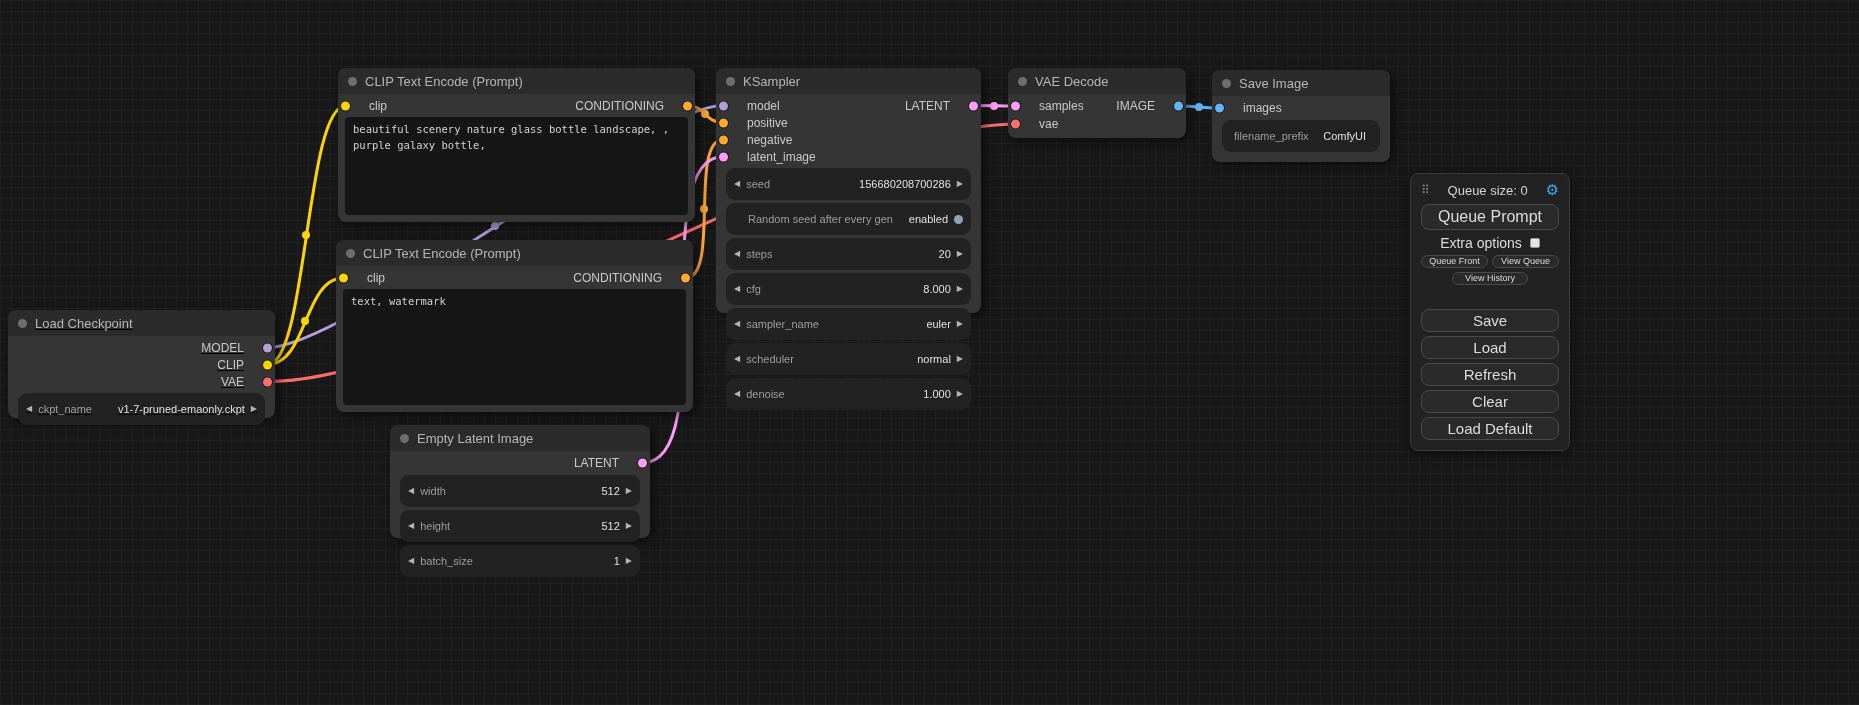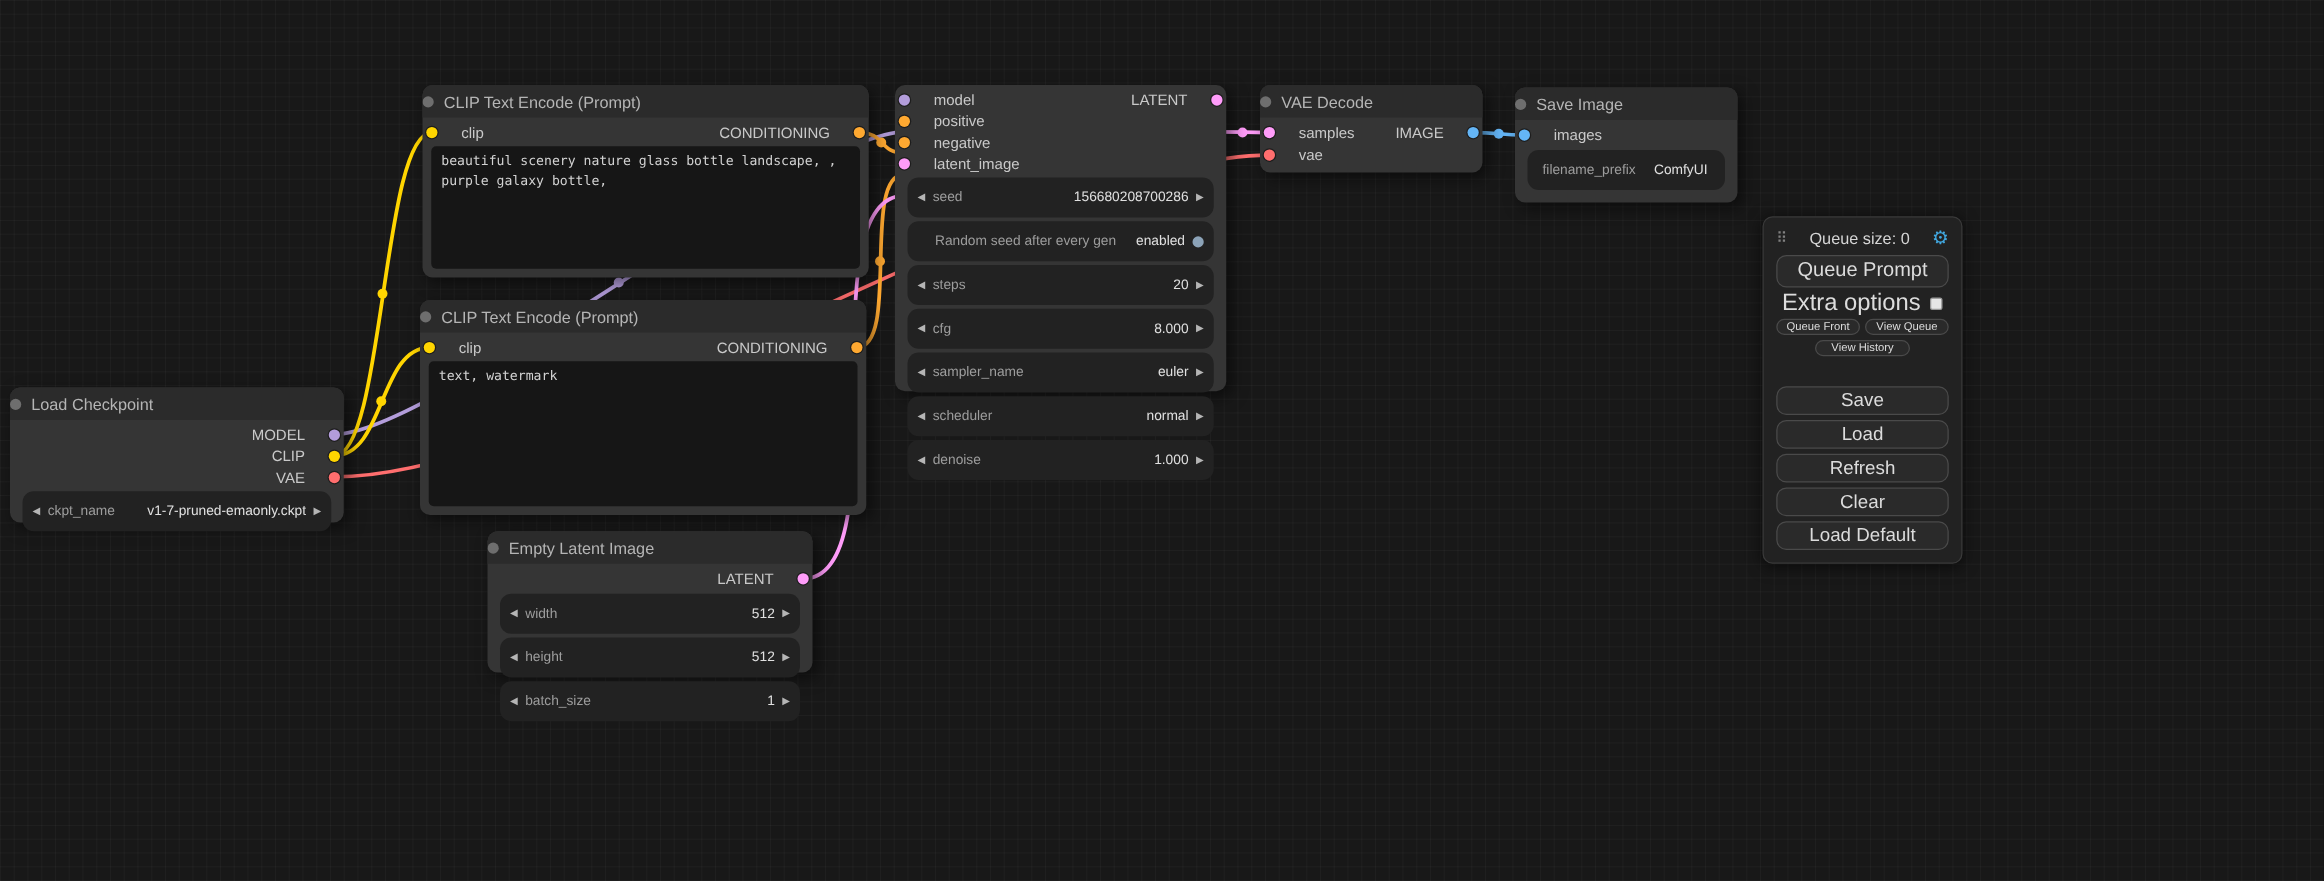--- a/index.html
+++ b/index.html
@@ -12,21 +12,21 @@
       linear-gradient(90deg, rgba(255,255,255,0.03) 1px, transparent 1px);
     background-size:11px 11px;
     font-family:"Liberation Sans",sans-serif;
   }
   #wires{position:absolute;left:0;top:0;z-index:1;}
   .node{
     position:absolute;background:#353535;border-radius:8px;z-index:2;
     box-shadow:4px 4px 12px rgba(0,0,0,0.5);
   }
   .ntitle{
-    display:flex;align-items:center;gap:8px;height:26px;padding:0 0;
+    display:flex;align-items:center;gap:8px;height:26px;padding:0 10px;
     background:#2b2b2b;border-radius:8px 8px 0 0;font-size:13px;color:#b5b5b5;
     white-space:nowrap;overflow:hidden;
   }
   .tdot{width:9px;height:9px;border-radius:50%;background:#6e6e6e;flex:none;}
   .slots{padding-top:3px;}
   .srow{position:relative;height:18px;display:flex;align-items:center;
     font-size:12px;color:#c9c9c9;padding:0 31px;}
   .srow.h17{height:17px;}
   .in-label{margin-right:auto;}
   .out-label{margin-left:auto;}
@@ -60,21 +60,21 @@
   .drag{color:#808080;font-size:12px;}
   .gear{font-size:15px;}
   .btn{
     background:#2a2a2a;border:1px solid #4a4a4a;border-radius:8px;color:#dcdcdc;
     font-family:inherit;cursor:pointer;display:block;width:100%;
   }
   .btn-lg{height:26px;font-size:16px;}
   .btn-md{height:23px;font-size:15px;margin-top:4px;}
   .btn-sm{height:13px;font-size:9px;border-radius:8px;padding:0 4px;line-height:1;width:auto;flex:1;}
   .extra-row{display:flex;align-items:center;justify-content:center;gap:8px;
-    margin-top:5px;font-size:19px;color:#dcdcdc;height:16px;}
+    margin-top:5px;font-size:14px;color:#dcdcdc;height:16px;}
   .cb{width:10px;height:10px;background:#e6e6e6;border:1px solid #999;border-radius:2px;}
   .sm-row{display:flex;gap:4px;margin-top:4px;}
   .sm-row.center{justify-content:center;}
   .sm-row.center .btn-sm{flex:0 0 auto;padding:0 12px;}
   .mt8{margin-top:24px;}
 </style>
 </head>
 <body>
 
 <div class="stage">
@@ -97,21 +97,21 @@
       <circle cx="305" cy="321" r="4" fill="#FFD500"></circle>
       <circle cx="641" cy="253" r="4" fill="#FF6E6E"></circle>
       <circle cx="705" cy="114" r="4" fill="#FFA931"></circle>
       <circle cx="704" cy="209" r="4" fill="#FFA931"></circle>
       <circle cx="683" cy="310" r="4" fill="#FF9CF9"></circle>
       <circle cx="994" cy="106" r="4" fill="#FF9CF9"></circle>
       <circle cx="1199" cy="107" r="4" fill="#64B5F6"></circle>
     </g>
   </svg>
 
-  <div class="node" style="left:8px;top:310px;width:267px;height:108px;">
+  <div class="node" style="left:8px;top:310px;width:267px;height:108px;text-decoration:underline;">
     <div class="ntitle">
       <span class="tdot"></span>
       <span>Load Checkpoint</span>
     </div>
     <div class="slots">
       <div class="srow h17">
         <span class="out-label">MODEL</span>
         <span class="sdot out" style="background: rgb(179, 157, 219);"></span>
       </div>
       <div class="srow h17">
@@ -188,20 +188,24 @@
     </div>
     <div class="widget">
       <span class="arr">◀</span>
       <span class="wname">batch_size</span>
       <span class="wval">1</span>
       <span class="arr">▶</span>
     </div>
   </div>
 
   <div class="node" style="left:716px;top:68px;width:265px;height:245px;">
+    <div class="ntitle">
+      <span class="tdot"></span>
+      <span>KSampler</span>
+    </div>
     <div class="slots">
       <div class="srow h17">
         <span class="sdot in" style="background: rgb(179, 157, 219);"></span>
         <span class="in-label">model</span>
         <span class="out-label">LATENT</span>
         <span class="sdot out" style="background: rgb(255, 156, 249);"></span>
       </div>
       <div class="srow h17">
         <span class="sdot in" style="background: rgb(255, 169, 49);"></span>
         <span class="in-label">positive</span>

